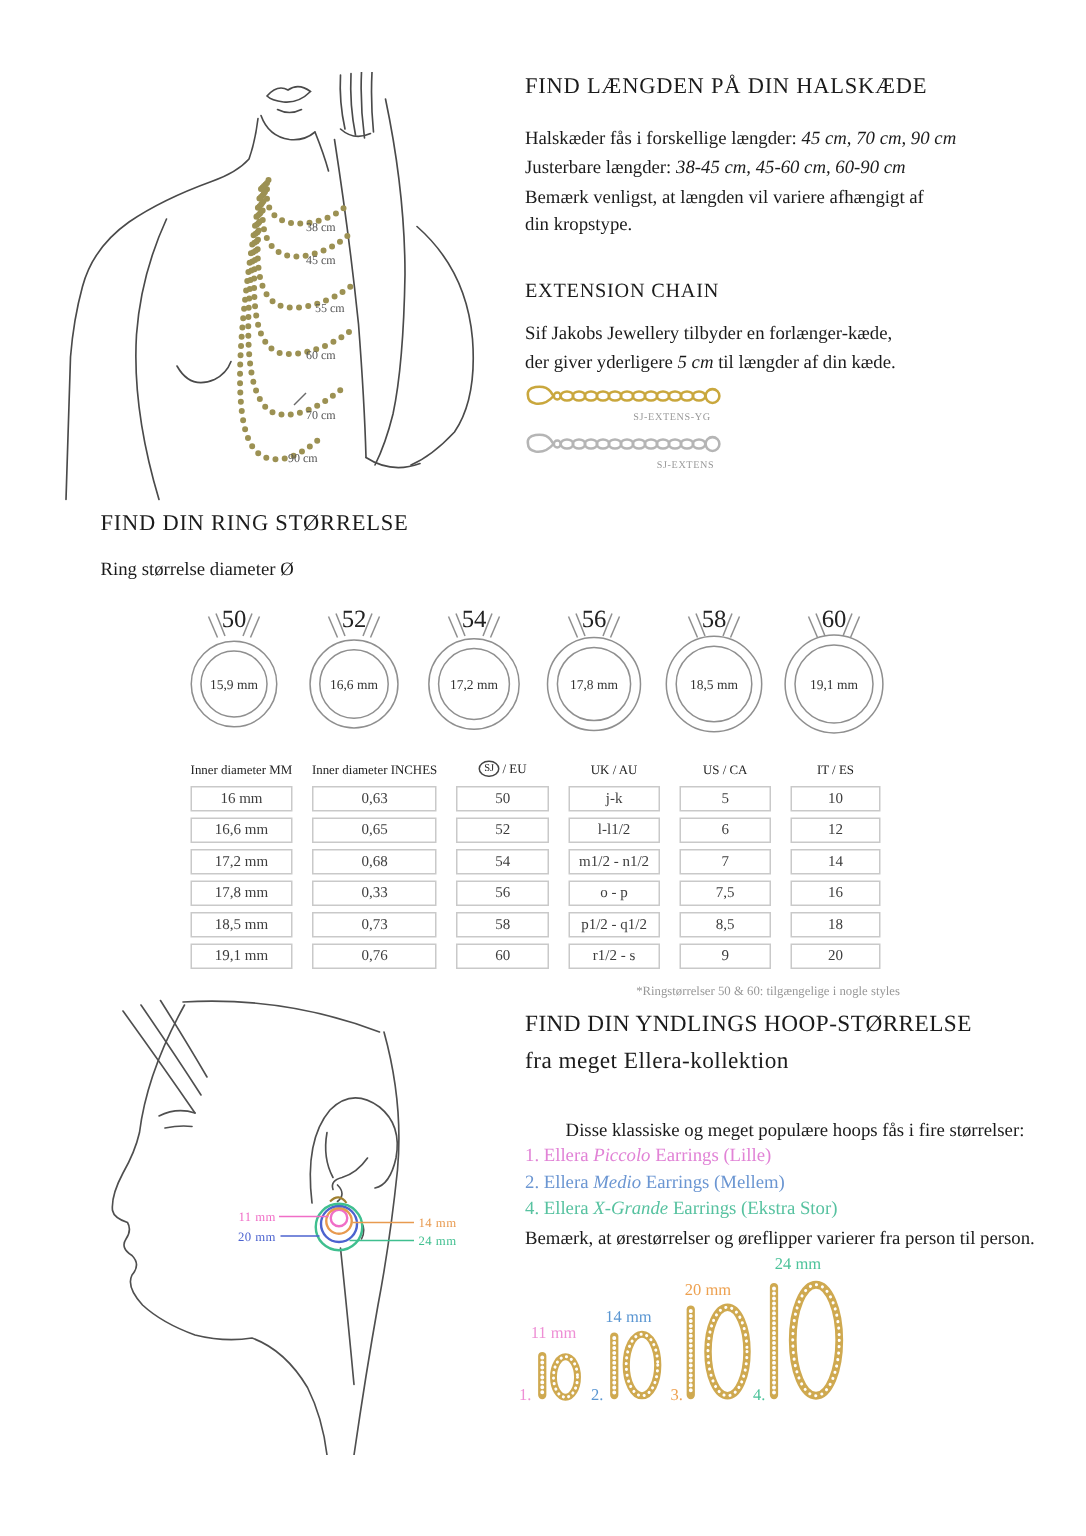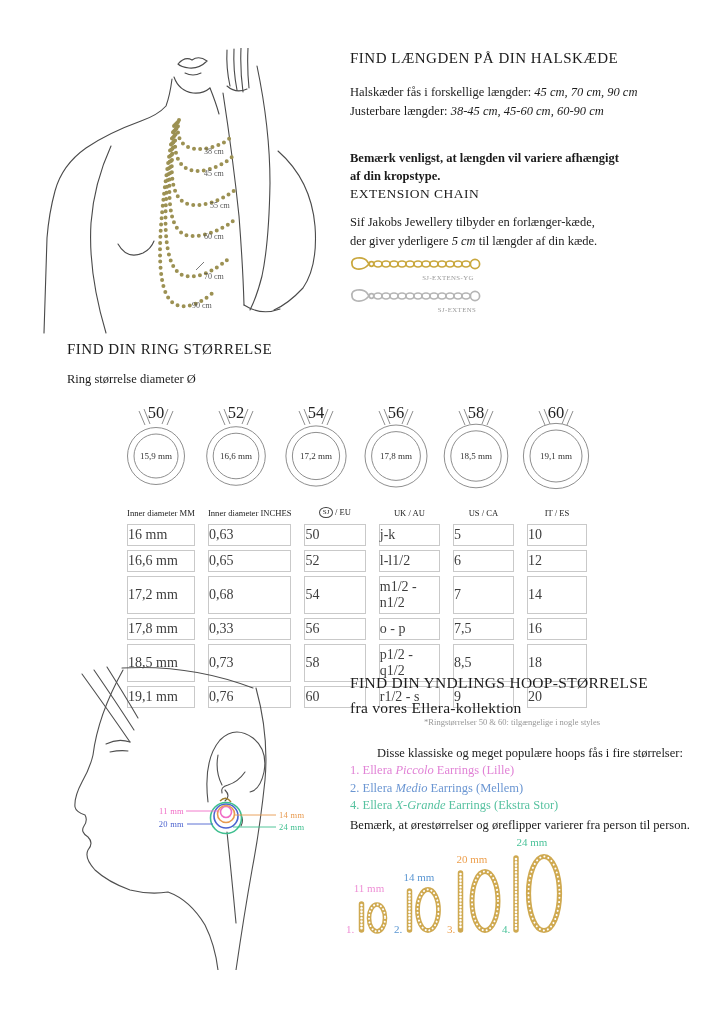--- a/index.html
+++ b/index.html
@@ -10,40 +10,40 @@
   .abs { position:absolute; }
   h1,h2,p { margin:0; font-weight:normal; }
   .sec-title { font-size:15px; letter-spacing:.5px; }
   .body-text { font-size:12.5px; line-height:1.5; }
   .it { font-style:italic; }
   svg text { font-family:"Liberation Serif", serif; }
 
   
   .neck-text { left:350px; top:50px; width:300px; }
   .neck-text .lines { margin-top:16px; }
-  .neck-text .note { margin-top:28px; width:280px;font-weight:bold; }
+  .neck-text .note { margin-top:1px; width:280px; }
 
   
   .ext-block { left:350px; top:186px; width:310px; }
   .ext-block .body-text { margin-top:11px; }
 
   
   .ring-head { left:67px; top:341px; }
   .ring-sub { left:67px; top:372px; font-size:12.5px; }
   .rings-row { left:116px; top:398px; display:flex; }
 
   
   .table-wrap { left:114px; top:503px; width:486px; }
   table.sizes { border-collapse:separate; border-spacing:13px 4px; table-layout:fixed; margin:0 auto; }
   table.sizes th {
     font-weight:normal; font-size:8.6px; white-space:nowrap; text-align:center;
     padding:0 0 2px 0; color:#222;
   }
   table.sizes td {
-    border:1px solid #c9c9c9; font-size:14px; text-align:left;
+    border:1px solid #c9c9c9; font-size:10px; text-align:center;
     padding:2px 0; color:#3d3d3d; width:66px; background:#fff;
   }
   .sj-badge {
     display:inline-block; border:1px solid #444; border-radius:50%;
     font-size:7px; padding:1px 2.5px; line-height:1; vertical-align:1px;
   }
   .footnote { text-align:right; font-size:8.5px; color:#979797; margin-top:5px; }
 
   
   .hoop-text { left:350px; top:670px; width:360px; }
@@ -332,21 +332,21 @@
       <text x="124" y="154" text-anchor="end" style="fill: rgb(240, 110, 199);">11 mm</text>
       <text x="124" y="167" text-anchor="end" style="fill: rgb(76, 99, 207);">20 mm</text>
       <text x="219" y="158" text-anchor="start" style="fill: rgb(232, 154, 79);">14 mm</text>
       <text x="219" y="170" text-anchor="start" style="fill: rgb(63, 191, 143);">24 mm</text>
     </g>
   </svg>
 
   <div class="abs hoop-text">
     <h2 class="hoop-title">
       <span>FIND DIN YNDLINGS HOOP-STØRRELSE</span><br>
-      <span>fra vores Ellera-kollektion</span>
+      <span>fra meget Ellera-kollektion</span>
     </h2>
     <p class="hoop-intro">Disse klassiske og meget populære hoops fås i fire størrelser:</p>
 
     <div class="hoop-item" style="color: rgb(225, 131, 214);">
       <span>1.</span><span> Ellera </span><span class="it">Piccolo</span><span> Earrings (Lille)</span>
     </div>
     <div class="hoop-item" style="color: rgb(107, 150, 210);">
       <span>2.</span><span> Ellera </span><span class="it">Medio</span><span> Earrings (Mellem)</span>
     </div>
     <div class="hoop-item" style="color: rgb(87, 194, 160);">

